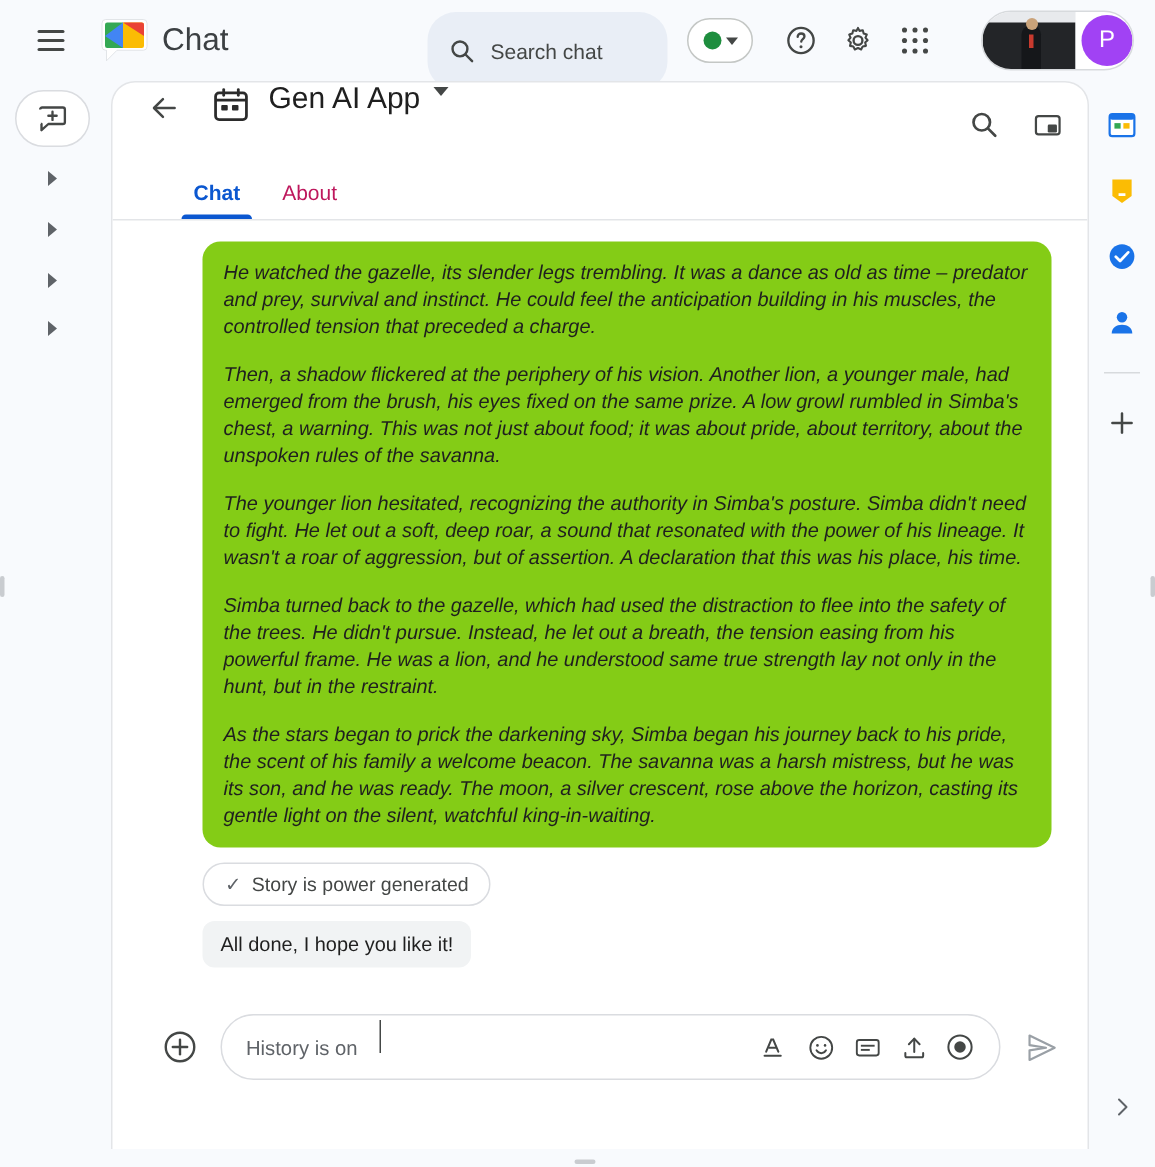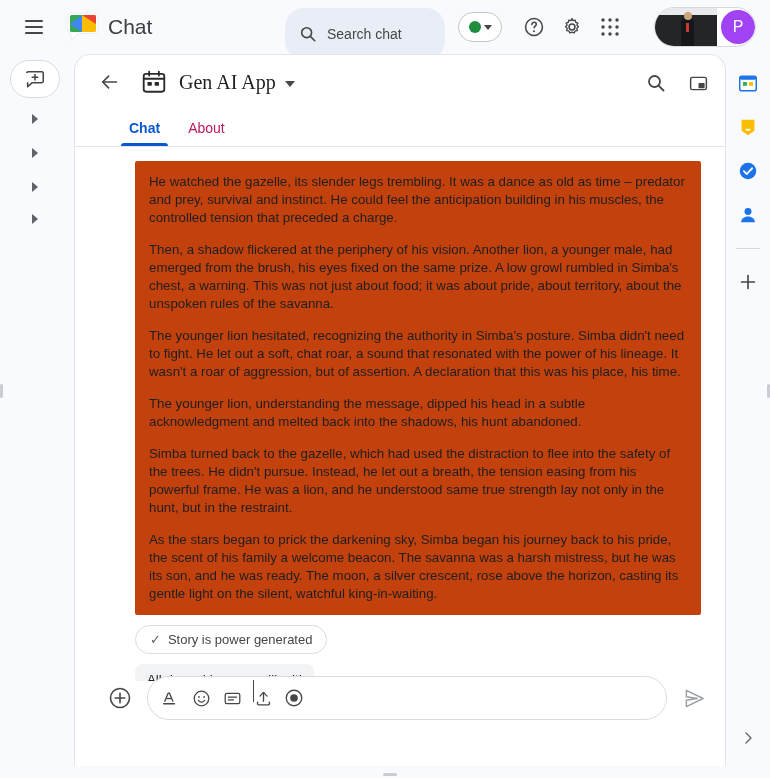--- a/index.html
+++ b/index.html
@@ -203,23 +203,22 @@
     background: #fff;
     border-radius: 16px 16px 0 0;
     border: 1px solid #e3e5e8;
     border-bottom: none;
     overflow: hidden;
   }
   .room-header {
     position: relative;
     height: 54px;
     display: flex;
-    align-items: center;
+    align-items: flex-start;
     padding: 0 10px;
-    font-family: Liberation Serif, serif;
   }
   .back-arrow {
     width: 34px; height: 34px;
     display: flex; align-items: center; justify-content: center;
     cursor: pointer; border-radius: 50%;
     margin-left: 8px;
   }
   .room-icon {
     width: 30px; height: 30px;
     margin-left: 12px;
@@ -270,24 +269,25 @@
     border-radius: 3px 3px 0 0;
   }
 
   .messages {
     position: relative;
     height: 534px;
     overflow: hidden;
     padding: 14px 24px 0 60px;
   }
   .msg-bubble {
-    background: #c2410c;
-    border-radius: 2px;
+    background: #84cc16;
+    border-radius: 12px;
     padding: 12px 14px;
     max-width: 572px;
+    font-style: italic;
   }
   .msg-bubble p {
     margin: 0 0 14px 0;
     font-size: 13.3px;
     line-height: 18px;
     color: #1f1f1f;
   }
   .msg-bubble p:last-child { margin-bottom: 0; }
 
   .chip {
@@ -569,22 +569,21 @@
         </div>
       <div class="tab">
           <span>About</span>
         </div>
     </div>
 
     <div class="messages">
       <div class="msg-bubble">
         <p>He watched the gazelle, its slender legs trembling. It was a dance as old as time – predator and prey, survival and instinct. He could feel the anticipation building in his muscles, the controlled tension that preceded a charge.</p>
         <p>Then, a shadow flickered at the periphery of his vision. Another lion, a younger male, had emerged from the brush, his eyes fixed on the same prize. A low growl rumbled in Simba's chest, a warning. This was not just about food; it was about pride, about territory, about the unspoken rules of the savanna.</p>
-        <p>The younger lion hesitated, recognizing the authority in Simba's posture. Simba didn't need to fight. He let out a soft, chat roar, a sound that resonated with the power of his lineage. It wasn't a roar of aggression, but of assertion. A declaration that this was his place, his time.</p>
-        <p>The younger lion, understanding the message, dipped his head in a subtle acknowledgment and melted back into the shadows, his hunt abandoned.</p>
+        <p>The younger lion hesitated, recognizing the authority in Simba's posture. Simba didn't need to fight. He let out a soft, deep roar, a sound that resonated with the power of his lineage. It wasn't a roar of aggression, but of assertion. A declaration that this was his place, his time.</p>
         <p>Simba turned back to the gazelle, which had used the distraction to flee into the safety of the trees. He didn't pursue. Instead, he let out a breath, the tension easing from his powerful frame. He was a lion, and he understood same true strength lay not only in the hunt, but in the restraint.</p>
         <p>As the stars began to prick the darkening sky, Simba began his journey back to his pride, the scent of his family a welcome beacon. The savanna was a harsh mistress, but he was its son, and he was ready. The moon, a silver crescent, rose above the horizon, casting its gentle light on the silent, watchful king-in-waiting.</p>
       </div>
 
       <div style="padding-left:0">
         <div class="chip">
           <span class="check">✓</span>
           <span>Story is power generated</span>
         </div>
       </div>
@@ -597,20 +596,21 @@
     <div class="composer-row">
       <div class="plus-btn">
         <svg width="24" height="24" viewBox="0 0 24 24">
           <circle cx="12" cy="12" r="9.5" fill="none" stroke="#444746" stroke-width="1.6"></circle>
           <line x1="12" y1="7.2" x2="12" y2="16.8" stroke="#444746" stroke-width="1.6" stroke-linecap="round"></line>
           <line x1="7.2" y1="12" x2="16.8" y2="12" stroke="#444746" stroke-width="1.6" stroke-linecap="round"></line>
         </svg>
       </div>
 
       <div class="composer">
+        <div class="composer-input">History is on</div>
         <div class="caret-bar"></div>
         <div class="comp-icons">
           <div class="comp-icon">
             <svg width="18" height="18" viewBox="0 0 20 20">
               <path d="M4.2 13.5 8 4.5h1.4l3.8 9" fill="none" stroke="#444746" stroke-width="1.5" stroke-linecap="round"></path>
               <line x1="5.9" y1="10.6" x2="11.5" y2="10.6" stroke="#444746" stroke-width="1.5"></line>
               <line x1="3" y1="16.4" x2="15" y2="16.4" stroke="#444746" stroke-width="1.5" stroke-linecap="round"></line>
             </svg>
           </div>
           <div class="comp-icon">

